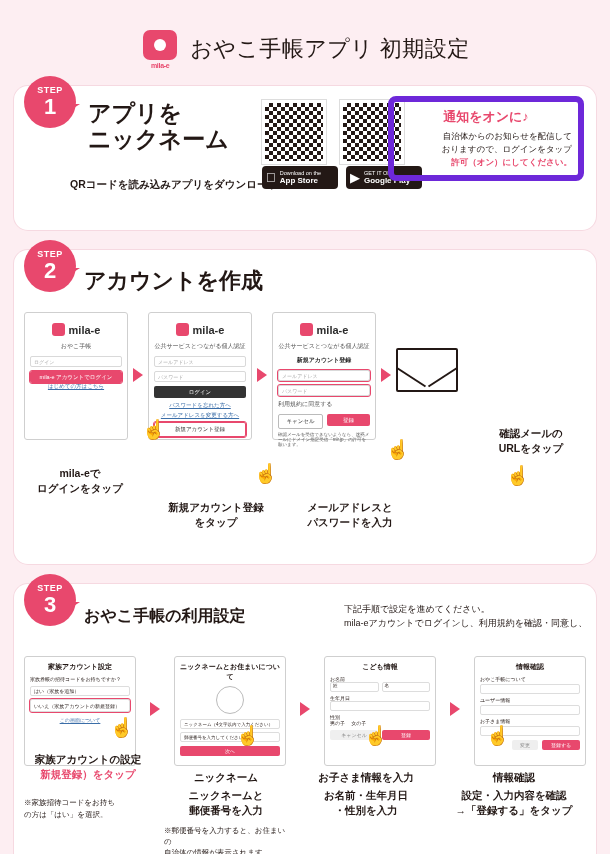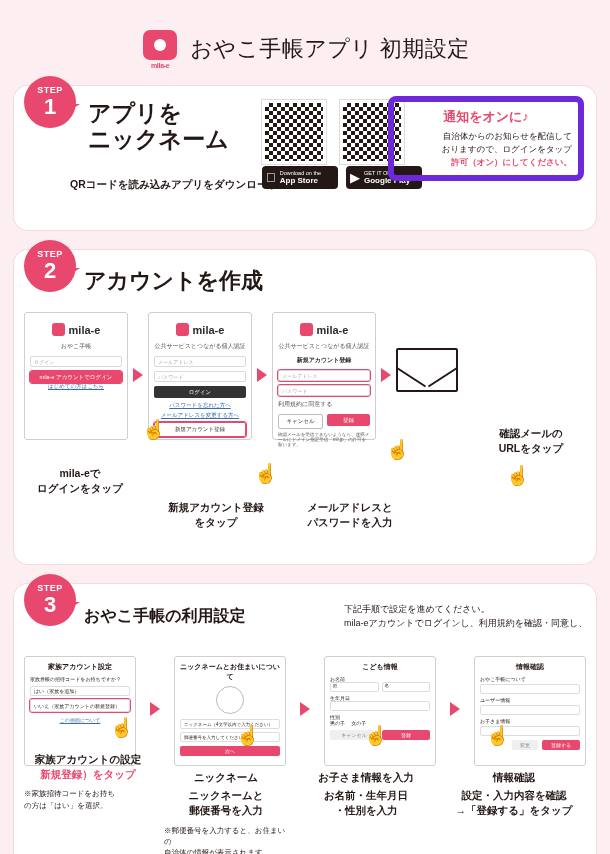--- a/index.html
+++ b/index.html
@@ -358,21 +358,21 @@
     </div>
 
     <div class="hand" style="left:96px;top:132px;">☝</div>
     <div class="hand" style="left:222px;top:140px;">☝</div>
     <div class="hand" style="left:350px;top:140px;">☝</div>
     <div class="hand" style="left:472px;top:140px;">☝</div>
 
     <div class="cap" style="left:10px;top:168px;width:128px;">
       <div>家族アカウントの設定</div>
       <div style="color:#e8486d">新規登録）をタップ</div>
-      <div class="foot-note" style="font-weight:normal;margin-top:6px;text-align:left">
+      <div class="foot-note" style="font-weight:normal;margin-top:15px;text-align:left">
         <div>※家族招待コードをお持ち</div>
         <div>の方は「はい」を選択。</div>
       </div>
     </div>
 
     <div class="cap" style="left:150px;top:186px;width:124px;">
       <div>ニックネーム</div>
       <div style="margin-top:3px">ニックネームと</div>
       <div>郵便番号を入力</div>
       <div class="foot-note" style="font-weight:normal;margin-top:6px;text-align:left">

